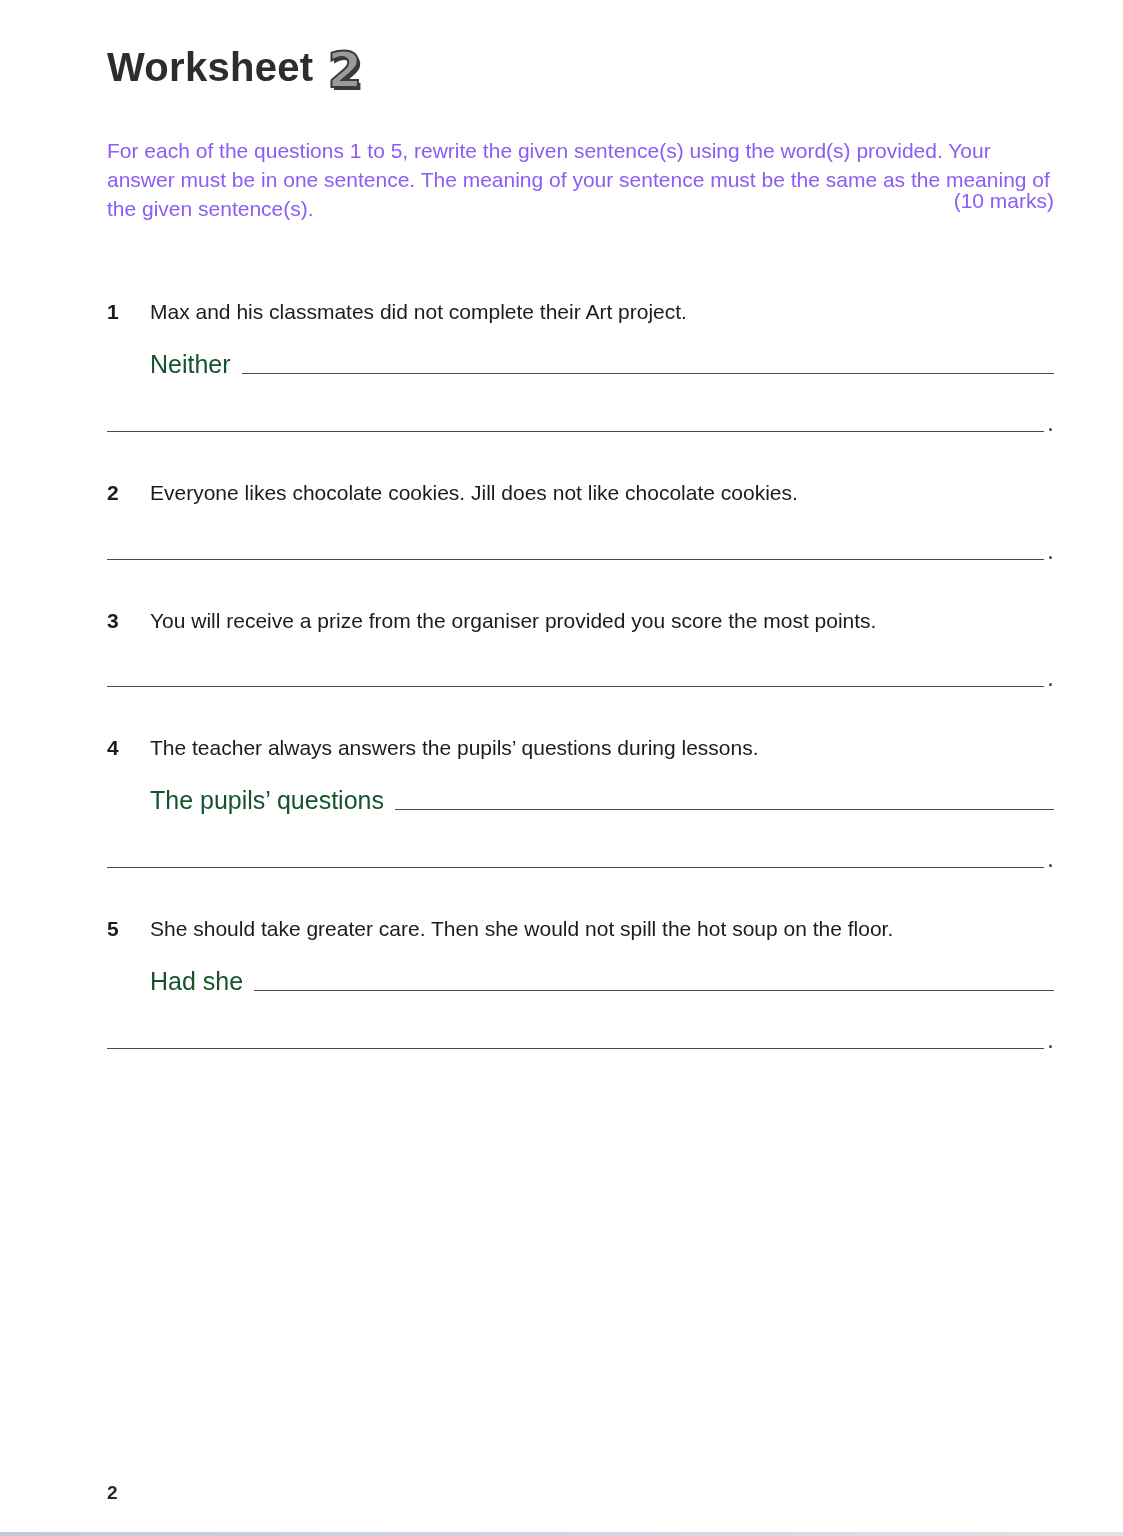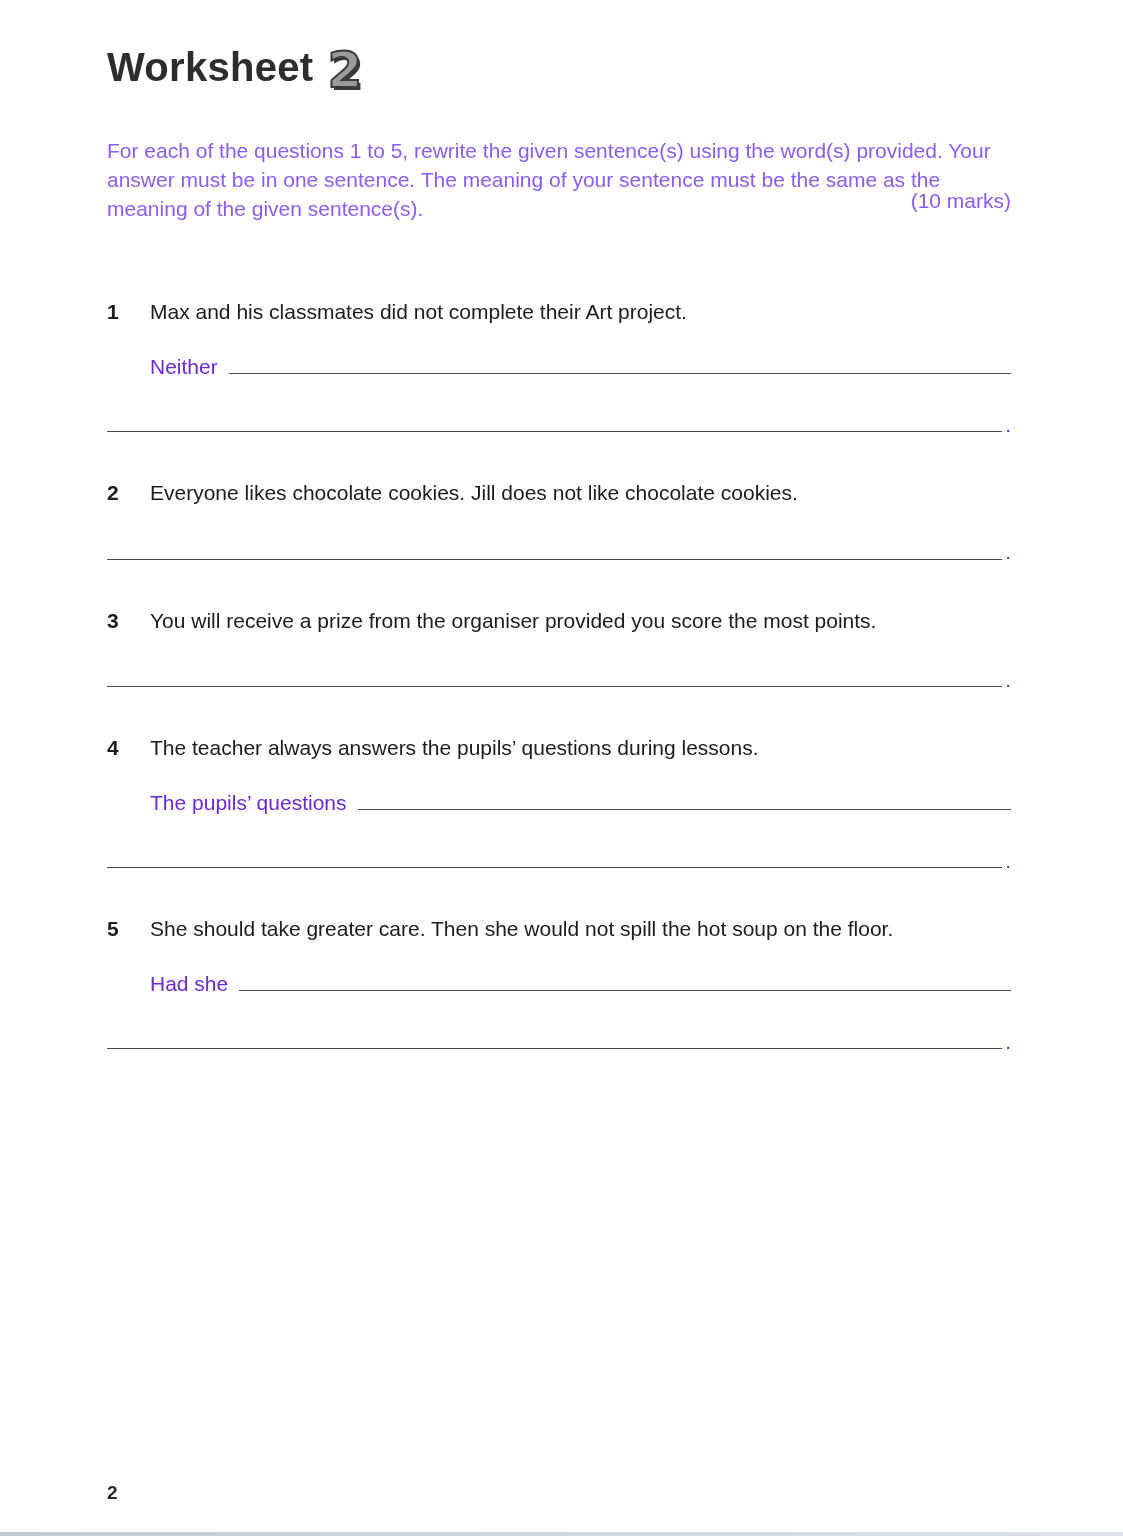--- a/index.html
+++ b/index.html
@@ -11,21 +11,21 @@
     position: relative;
     overflow: hidden;
   }
   .page {
     width: 1123px;
     height: 1536px;
     position: relative;
     background: #ffffff;
   }
   .content {
-    padding: 44px 112px 0 107px;
+    padding: 44px 69px 0 107px;
   }
 
   
   .title-row {
     display: flex;
     align-items: flex-end;
     gap: 14px;
     margin-top: 2px;
   }
   .title-word {
@@ -81,23 +81,23 @@
     width: 43px;
     flex-shrink: 0;
   }
   .q-prompt {
     flex: 1;
   }
   .answer-line {
     display: flex;
     align-items: flex-end;
     margin-left: 43px;
-    font-size: 21px;
+    font-size: 25px;
     height: 30px;
-    color: #6d28d9;
+    color: #14532d;
   }
   .answer-line.first { margin-top: 24px; }
   .answer-line.second { margin-top: 28px; margin-left: 0; }
   .starter {
     margin-right: 11px;
     white-space: nowrap;
     line-height: 1.2;
   }
   .rule {
     flex: 1;

